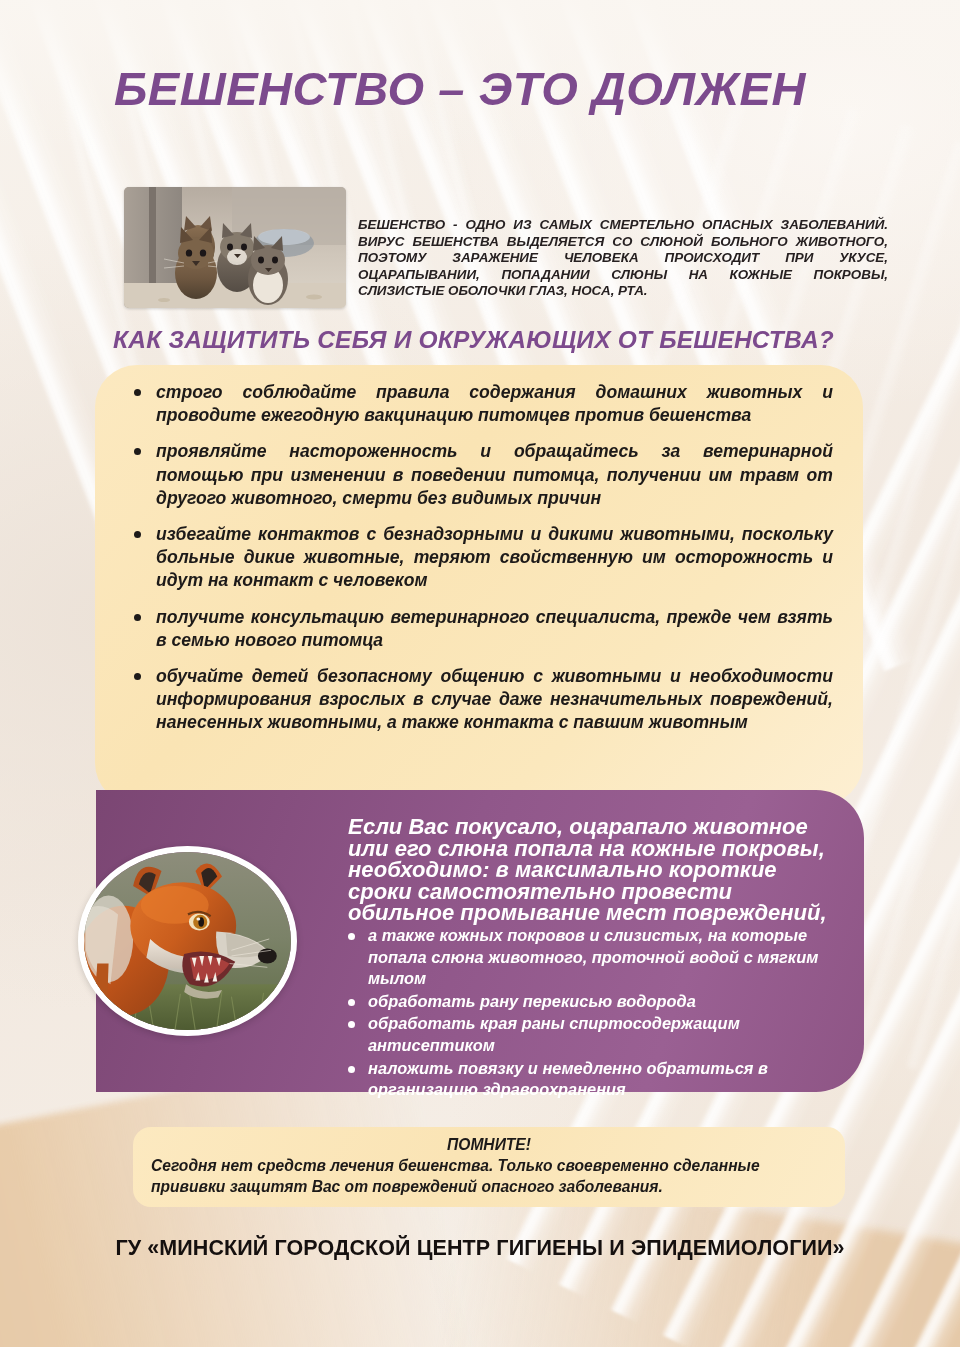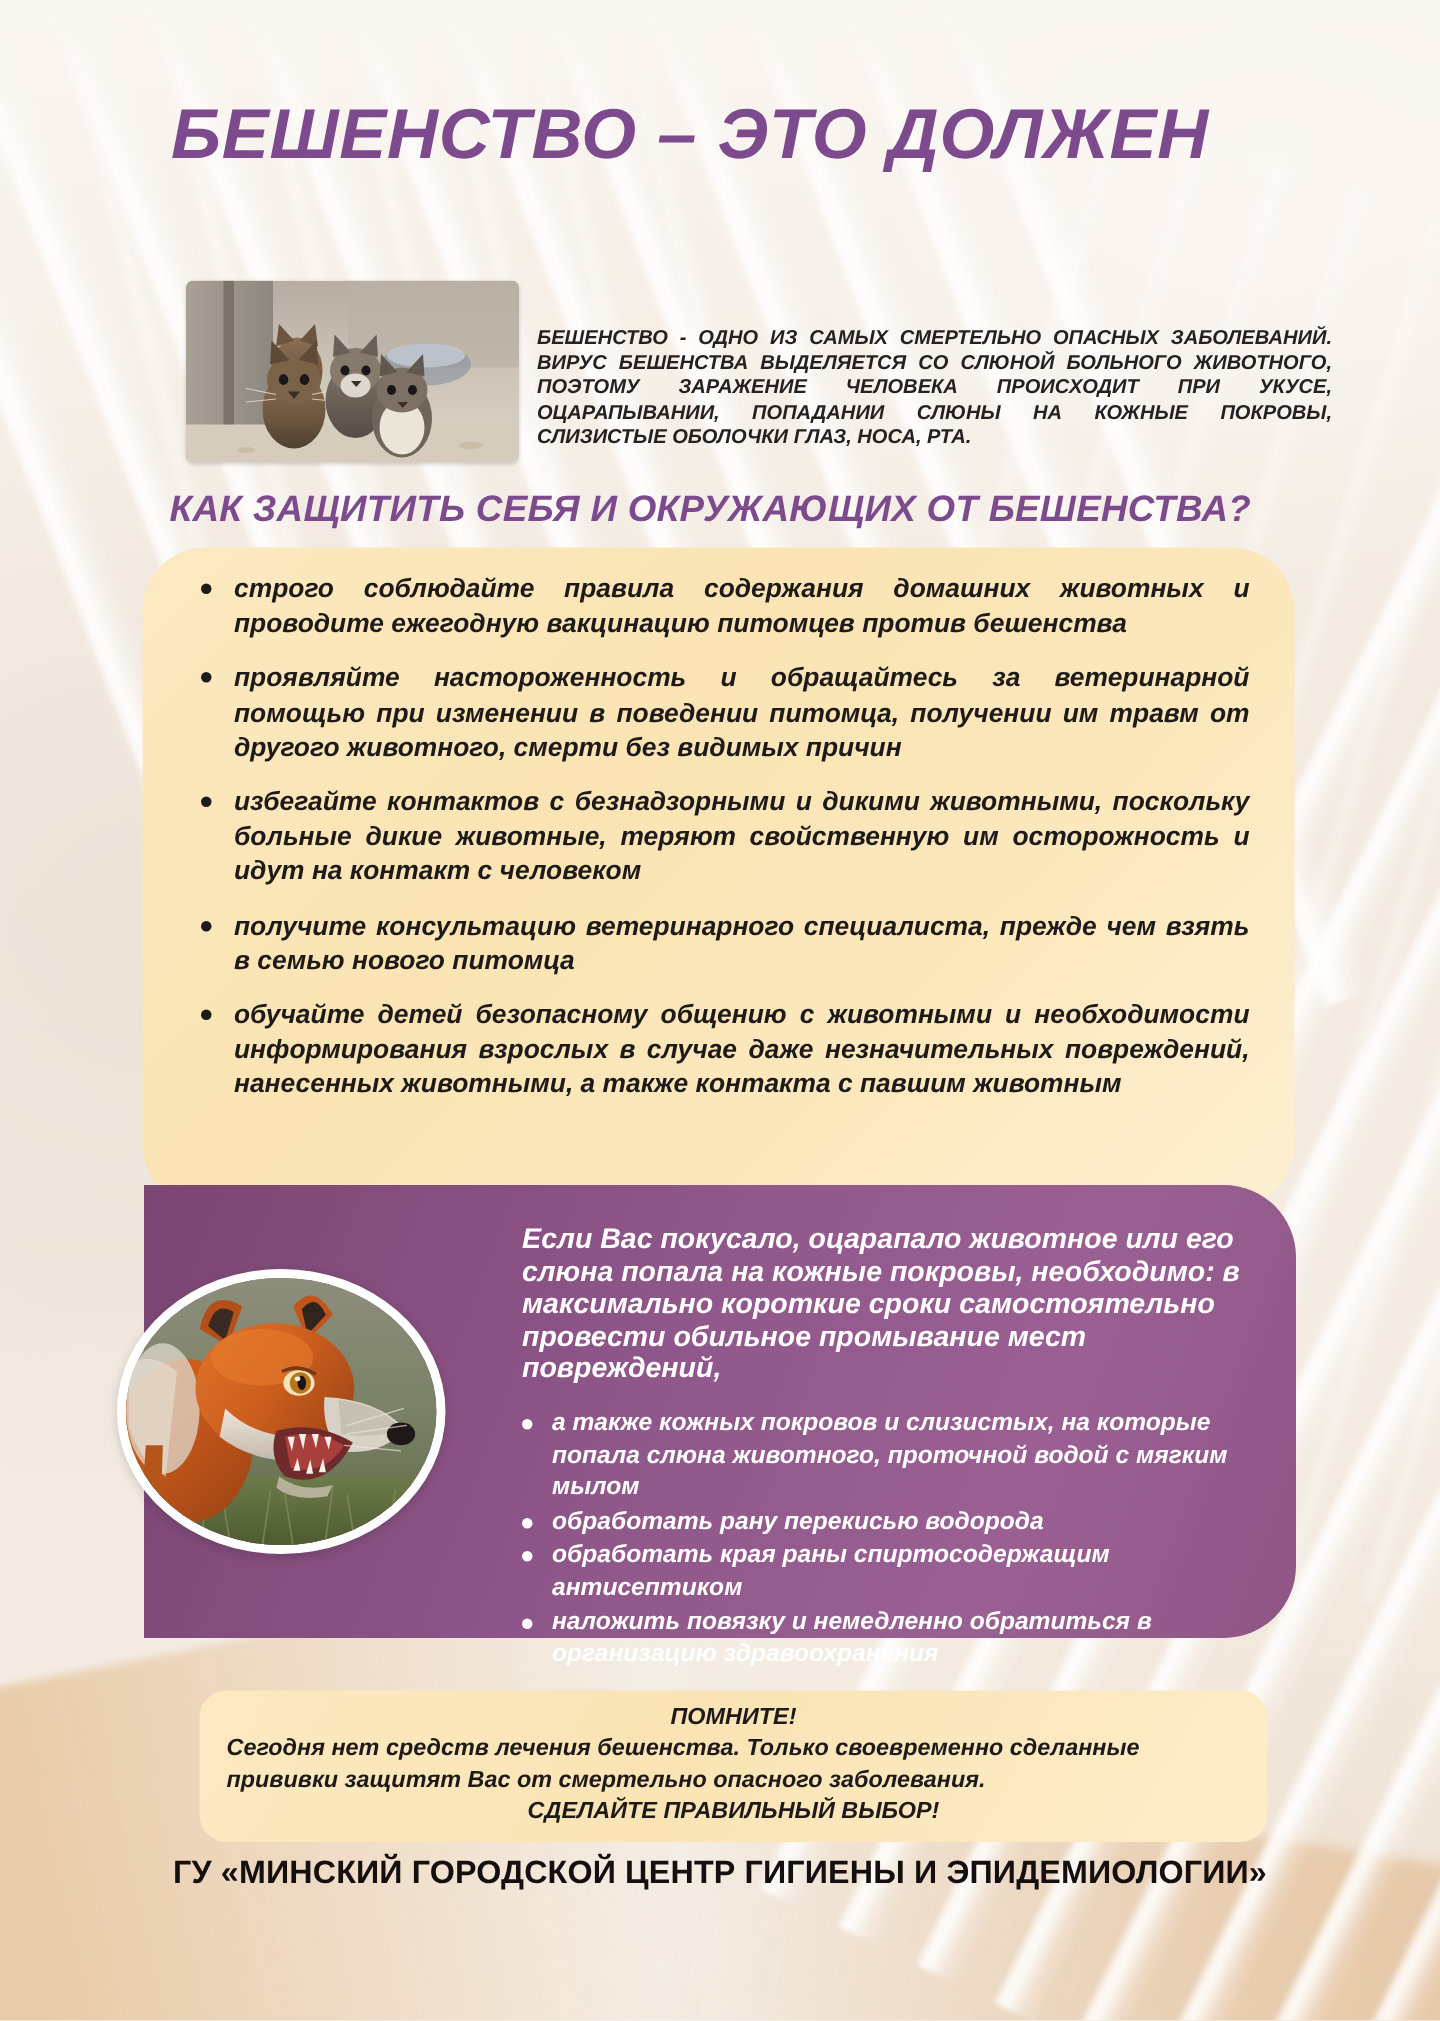--- a/index.html
+++ b/index.html
@@ -233,23 +233,23 @@
   }
   .aid-body {
     position: absolute;
     left: 252px; top: 26px;
     width: 490px;
     color: #ffffff;
   }
   .aid-intro {
     font-style: italic;
     font-weight: bold;
-    font-size: 19px;
+    font-size: 22px;
     line-height: 21.6px;
-    margin-bottom: 14px;
+    margin-bottom: 1px;
   }
   .aid-list { list-style: none; }
   .aid-list li {
     position: relative;
     padding-left: 20px;
     margin-bottom: 1px;
     font-style: italic;
     font-weight: bold;
     font-size: 16.4px;
     line-height: 21.6px;
@@ -554,19 +554,18 @@
       <g stroke="#efe9dd" stroke-width="0.9" opacity="0.7">
         <line x1="156" y1="104" x2="196" y2="92"></line>
         <line x1="156" y1="110" x2="198" y2="104"></line>
         <line x1="154" y1="118" x2="194" y2="122"></line>
       </g>
     </svg>
   </div>
 
   <div class="remember-card">
     <div class="remember-title">ПОМНИТЕ!</div>
-    <div class="remember-body">Сегодня нет средств лечения бешенства. Только своевременно сделанные прививки защитят Вас от смертельно опасного заболевания.</div>
-    <div class="remember-cta">СДЕЛАЙТЕ ПРАВИЛЬНЫЙ ВЫБОР!</div>
+    <div class="remember-body">Сегодня нет средств лечения бешенства. Только своевременно сделанные прививки защитят Вас от повреждений опасного заболевания.</div>
   </div>
 
   <div class="footer-org">ГУ «МИНСКИЙ ГОРОДСКОЙ ЦЕНТР ГИГИЕНЫ И ЭПИДЕМИОЛОГИИ»</div>
 
 </div>
 
 </body></html>

